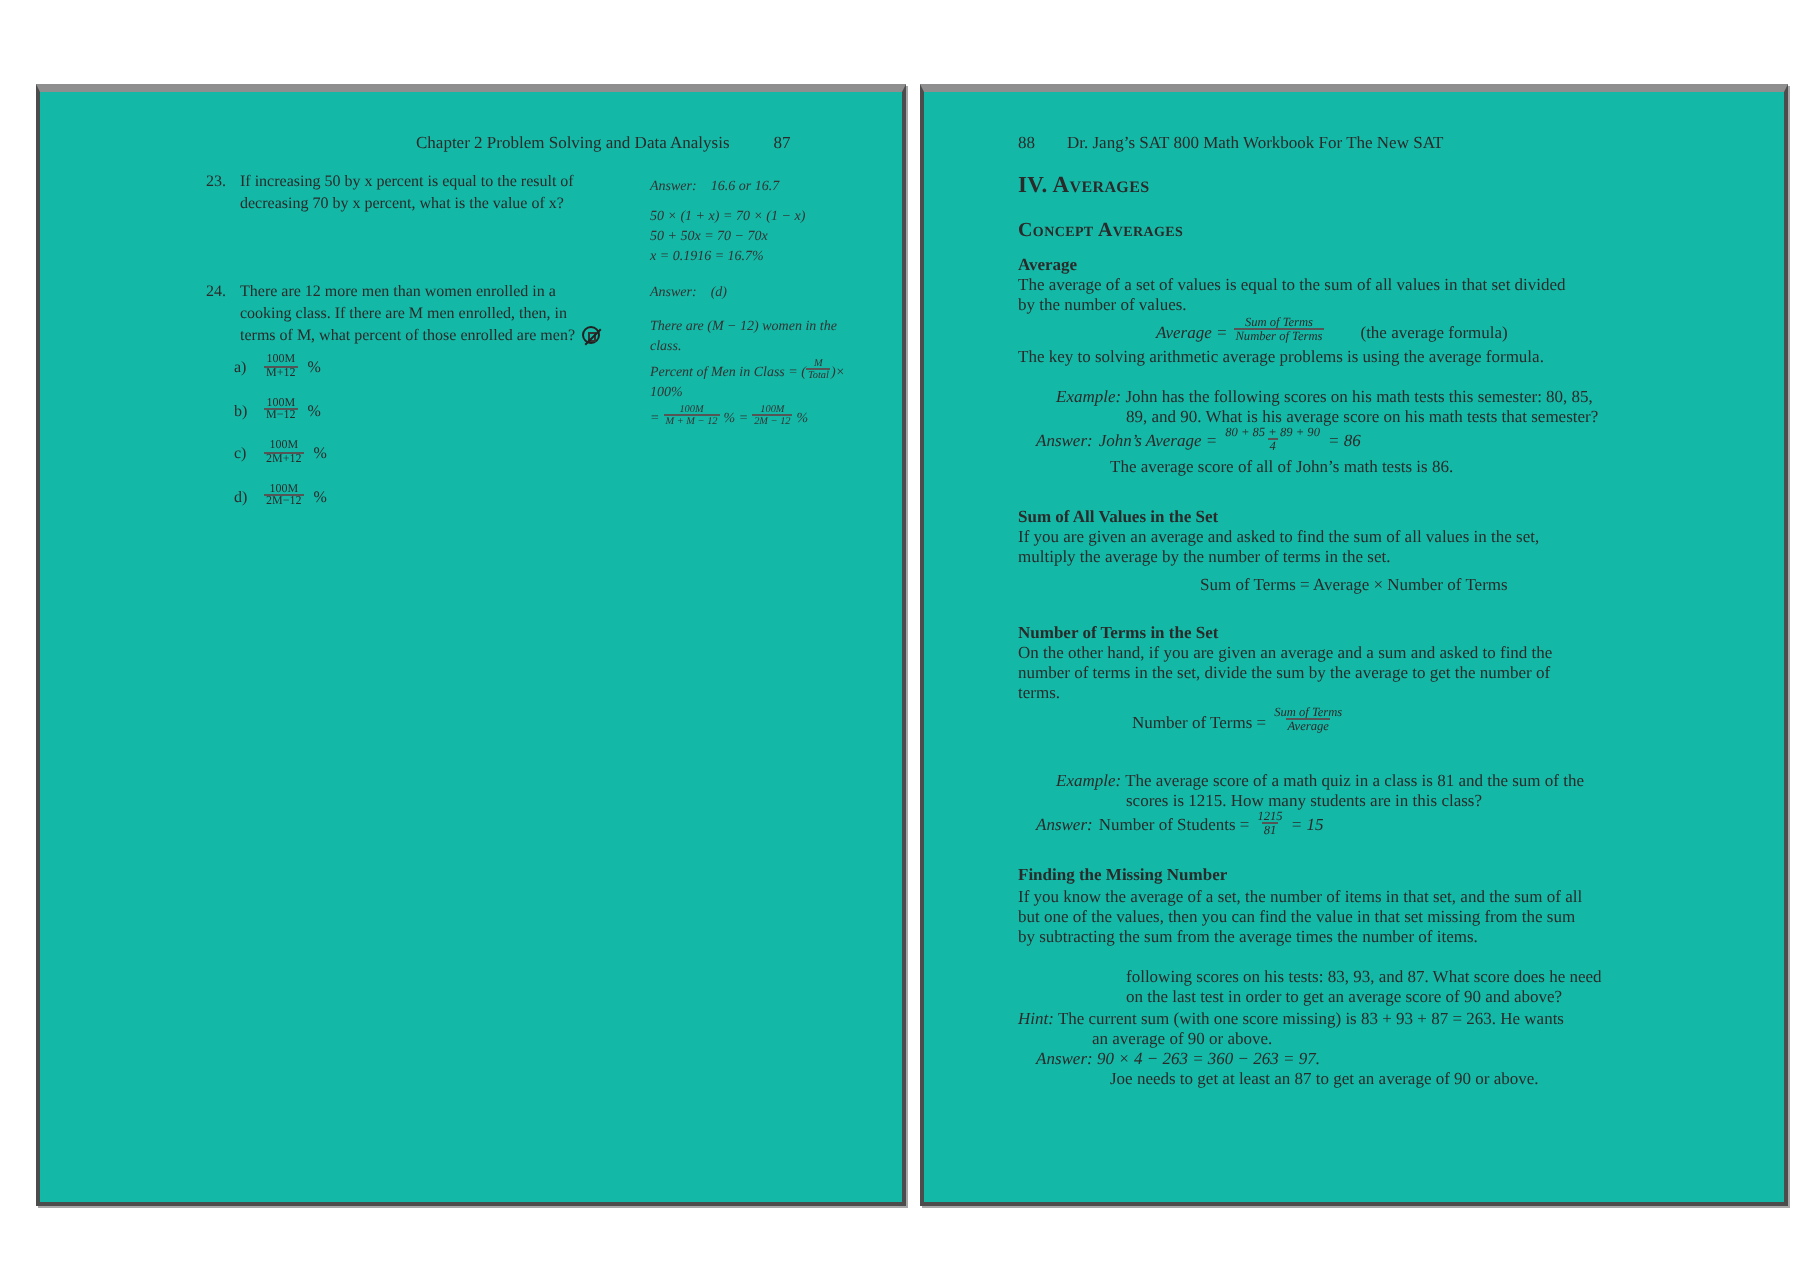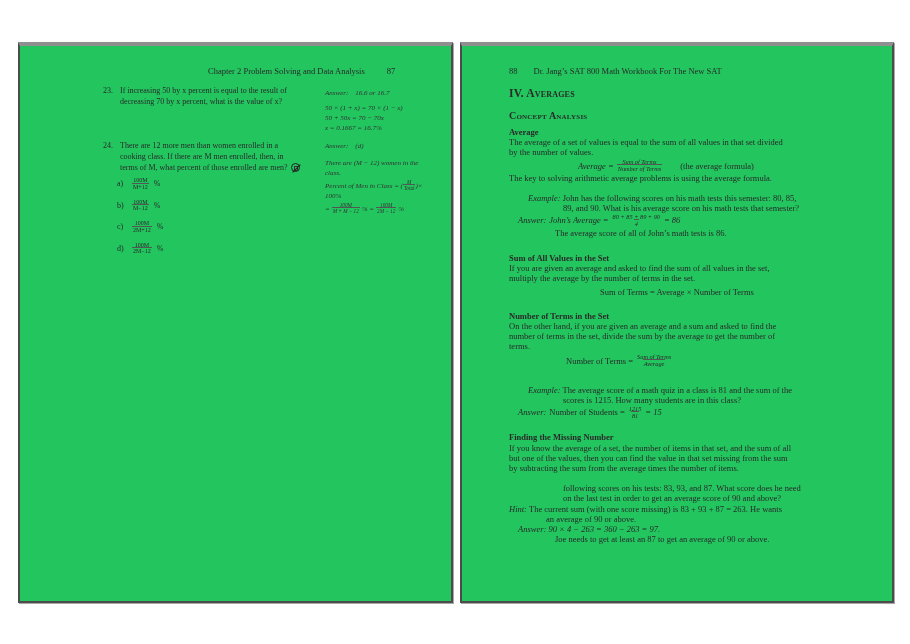--- a/index.html
+++ b/index.html
@@ -4,21 +4,21 @@
 <style>
   * { margin:0; padding:0; box-sizing:border-box; }
   html,body { width:910px; height:644px; overflow:hidden; }
   body {
     background:#ffffff;
     position:relative;
     font-family:"Liberation Serif", serif;
     color:#2a2a2a;
   }
   .page {
-    position:absolute; top:42px; height:561px; background:#22c55e;
+    position:absolute; top:42px; height:561px; background:#14b8a6;
     border:2px solid #4c4c4c; border-top:4px solid #8f8f8f;
     box-shadow:1px 1px 0 #a8a8a8;
   }
   .page-left  { left:18px;  width:435px; }
   .page-right { left:460px; width:434px; }
 
   
   .lp-header {
     position:absolute; left:188px; top:20px;
     font-size:8.5px; display:flex; gap:22px; white-space:nowrap;
@@ -155,21 +155,21 @@
     </div>
   </div>
 
   <div class="lp-a">
     <div>
       <span>Answer:</span><span class="gap">16.6 or 16.7</span>
     </div>
     <div class="work">
       <div>50 × (1 + x) = 70 × (1 − x)</div>
       <div>50 + 50x = 70 − 70x</div>
-      <div>x = 0.1667 = 16.7%</div>
+      <div>x = 0.1916 = 16.7%</div>
     </div>
     <div class="ans2">
       <span>Answer:</span><span class="gap">(d)</span>
     </div>
     <div class="note">
       <div>There are (M − 12) women in the</div>
       <div>class.</div>
     </div>
     <div class="pform">
       <span>Percent of Men in Class = (</span>
@@ -189,21 +189,21 @@
 
 <div class="page page-right">
   <div class="rp">
 
     <div class="rp-header">
       <span>88</span>
       <span>Dr. Jang’s SAT 800 Math Workbook For The New SAT</span>
     </div>
 
     <div class="rp-sec">IV. Averages</div>
-    <div class="rp-concept">Concept Analysis</div>
+    <div class="rp-concept">Concept Averages</div>
 
     <div class="rp-h rp-h-first">Average</div>
     <div>The average of a set of values is equal to the sum of all values in that set divided</div>
     <div>by the number of values.</div>
     <div class="fline ind69">
       <span class="it sp">Average =</span>
       <span class="frac frac-rp"><span class="fn">Sum of Terms</span><span class="fd">Number of Terms</span></span>
       <span class="fnote">(the average formula)</span>
     </div>
     <div>The key to solving arithmetic average problems is using the average formula.</div>

